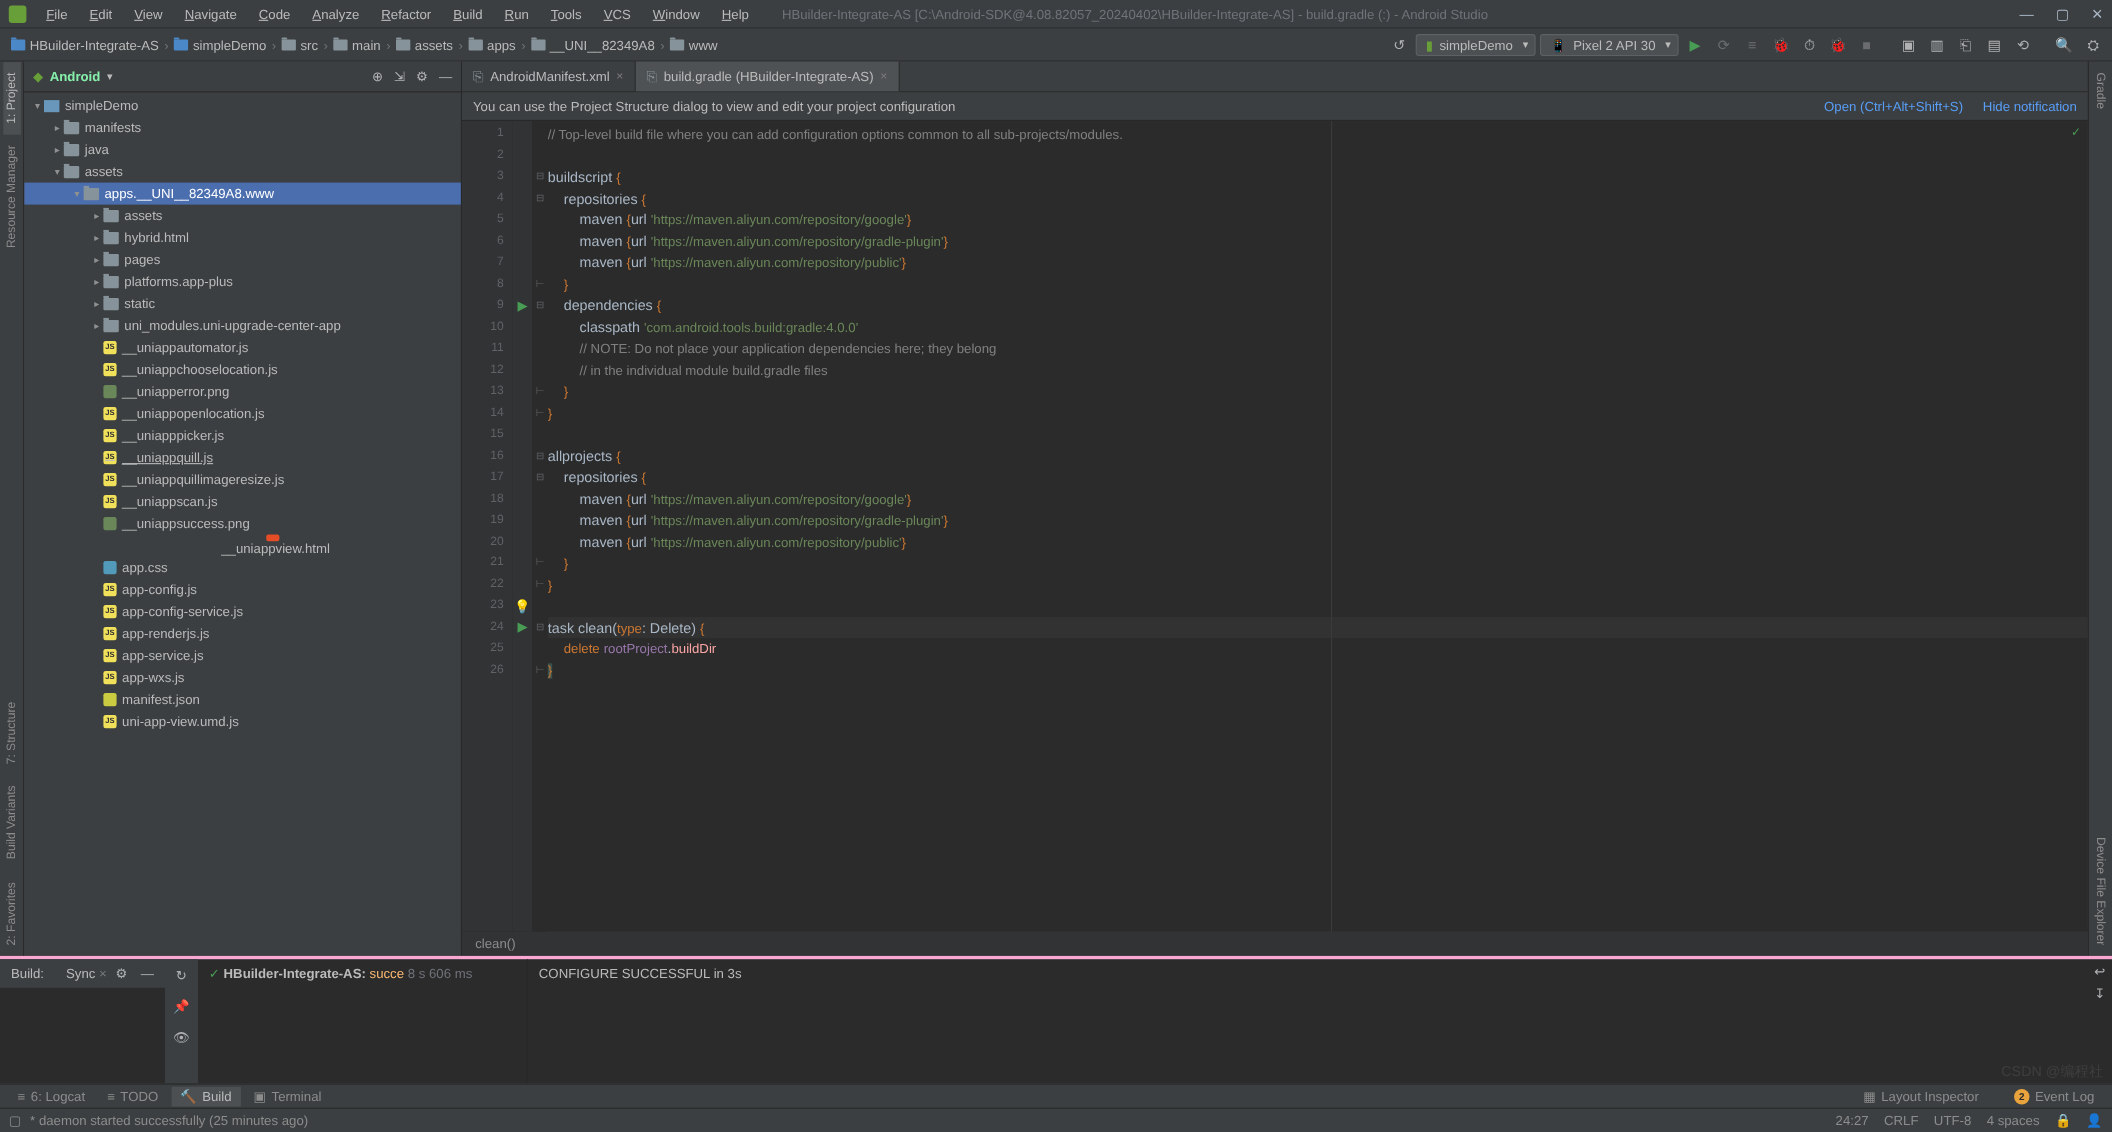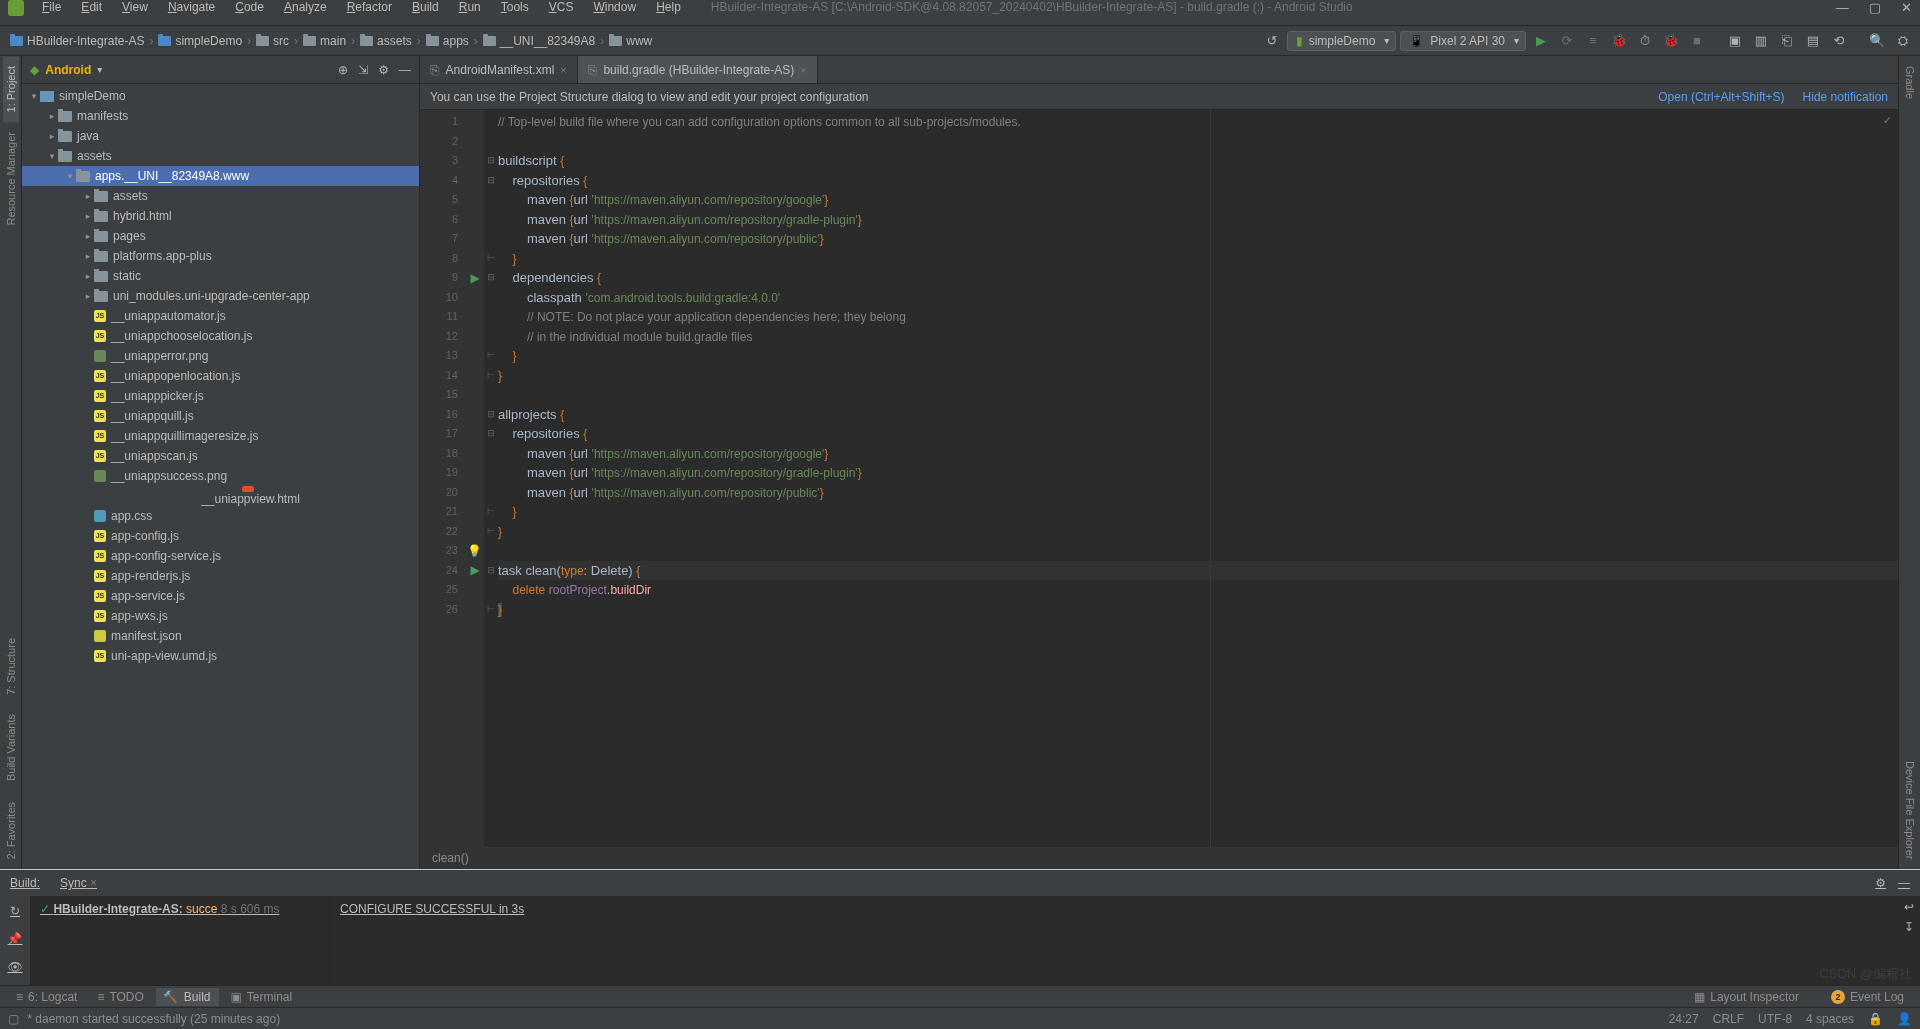--- a/index.html
+++ b/index.html
@@ -1,17 +1,17 @@
 <!DOCTYPE html>
 <html><head>
 <meta charset="utf-8">
 <style>
 * { margin: 0; padding: 0; box-sizing: border-box; font-family: "Segoe UI", Arial, sans-serif; font-size: 12px; }
 body { background: #3c3f41; color: #bbbbbb; width: 1920px; height: 1029px; overflow: hidden; display: flex; flex-direction: column; }
-.titlebar { height: 26px; background: #3c3f41; display: flex; align-items: flex-start; padding: 0 8px; border-bottom: 1px solid #282828; }
+.titlebar { height: 26px; background: #3c3f41; display: flex; align-items: center; padding: 0 8px; border-bottom: 1px solid #282828; }
 .app-icon { width: 16px; height: 16px; background: #689f38; border-radius: 3px; margin-right: 8px; }
 .menu-item { padding: 0 10px; color: #bbbbbb; cursor: pointer; }
 .menu-item u { text-decoration: underline; }
 .title-path { flex: 1; text-align: left; color: #6f737a; margin-left: 20px; white-space: nowrap; overflow: hidden; }
 .win-controls { display: flex; gap: 20px; margin-left: 20px; }
 .win-btn { color: #a9b7c6; cursor: pointer; font-size: 13px; }
 .navbar { height: 30px; background: #3c3f41; display: flex; align-items: center; padding: 0 6px; border-bottom: 1px solid #282828; }
 .crumb { display: flex; align-items: center; padding: 0 4px; color: #bbbbbb; gap: 4px; }
 .crumb-sep { color: #6f737a; margin: 0 1px; }
 .folder-ic { width: 13px; height: 10px; background: #87939a; display: inline-block; border-radius: 1px; position: relative; }
@@ -22,21 +22,21 @@
 .nav-combo::after { content: '▾'; position: absolute; right: 6px; color: #bbbbbb; font-size: 10px; }
 .nav-tool { width: 22px; height: 22px; display: flex; align-items: center; justify-content: center; color: #afb1b3; cursor: pointer; font-size: 13px; }
 .play-ic { color: #499c54; }
 .main-row { flex: 1; display: flex; min-height: 0; }
 .left-gutter { width: 22px; background: #3c3f41; border-right: 1px solid #282828; display: flex; flex-direction: column; align-items: center; }
 .gutter-label { writing-mode: vertical-rl; transform: rotate(180deg); color: #8c8c8c; padding: 10px 2px; font-size: 11px; cursor: pointer; display: flex; align-items: center; gap: 4px; }
 .gutter-label.active { background: #4c5052; color: #bbbbbb; }
 .right-gutter { width: 22px; background: #3c3f41; border-left: 1px solid #282828; display: flex; flex-direction: column; align-items: center; }
 .project-panel { width: 398px; background: #3c3f41; border-right: 1px solid #282828; display: flex; flex-direction: column; }
 .panel-head { height: 28px; background: #3c3f41; display: flex; align-items: center; padding: 0 8px; border-bottom: 1px solid #282828; }
-.panel-title { font-weight: bold; color: #eab308; }
+.panel-title { font-weight: bold; color: #86efac; }
 .panel-title-arrow { margin-left: 6px; color: #bbbbbb; font-size: 10px; }
 .panel-head-tools { margin-left: auto; display: flex; gap: 10px; color: #afb1b3; }
 .panel-head-tool { cursor: pointer; }
 .tree { flex: 1; overflow: auto; padding-top: 2px; }
 .tree-row { display: flex; align-items: center; height: 20px; padding-left: 6px; white-space: nowrap; cursor: pointer; color: #bbbbbb; }
 .tree-row.selected { background: #4b6eaf; color: #ffffff; }
 .tree-arrow { width: 12px; color: #919191; font-size: 9px; text-align: center; }
 .tree-ic { width: 14px; height: 11px; margin-right: 5px; display: inline-block; }
 .tree-ic.fold { background: #87939a; border-radius: 1px; position: relative; }
 .tree-ic.fold::before { content: ''; position: absolute; top: -2px; left: 0; width: 5px; height: 2px; background: inherit; }
@@ -70,21 +70,21 @@
 .line.current { background: #323232; }
 .vline { position: absolute; top: 0; bottom: 0; width: 1px; background: #3a3a3a; }
 .c-comment { color: #808080; }
 .c-key { color: #cc7832; }
 .c-str { color: #6a8759; }
 .c-ident { color: #9876aa; }
 .c-type { color: #cc7832; }
 .c-warn { color: #fca5a5; }
 .breadcrumb-foot { height: 22px; background: #313335; display: flex; align-items: center; padding-left: 12px; color: #8c8c8c; font-family: Consolas, monospace; }
 .editor-status-mark { position: absolute; top: 4px; right: 6px; color: #499c54; font-size: 11px; }
-.build-panel { height: 116px; background: #2b2b2b; border-top: 1px solid #f9a8d4; display: flex; flex-direction: column; text-decoration: underline; }
+.build-panel { height: 116px; background: #2b2b2b; border-top: 3px solid #f9a8d4; display: flex; flex-direction: row; }
 .build-head { height: 26px; background: #3c3f41; display: flex; align-items: center; padding: 0 10px; }
 .build-head-tool { margin-left: auto; color: #afb1b3; display: flex; gap: 12px; }
 .build-body { flex: 1; display: flex; }
 .build-side { width: 30px; background: #3c3f41; display: flex; flex-direction: column; align-items: center; gap: 14px; padding-top: 8px; color: #afb1b3; }
 .build-tree { width: 300px; border-right: 1px solid #282828; padding: 6px 10px; }
 .build-out { flex: 1; padding: 6px 10px; font-family: Consolas, monospace; color: #bbbbbb; position: relative; }
 .build-out-tools { position: absolute; right: 6px; top: 4px; display: flex; flex-direction: column; gap: 6px; color: #afb1b3; }
 .check { color: #499c54; }
 .status-tabs { height: 22px; background: #3c3f41; border-top: 1px solid #282828; display: flex; align-items: center; padding: 0 8px; gap: 4px; }
 .st-tab { padding: 2px 8px; color: #8c8c8c; display: flex; align-items: center; gap: 5px; cursor: pointer; }
@@ -267,21 +267,21 @@
         <div class="tree-row" style="padding-left: 60px;">
           <span class="tree-arrow"></span>
           <span class="tree-ic js"></span>
           <span>__uniappopenlocation.js</span>
         </div>
         <div class="tree-row" style="padding-left: 60px;">
           <span class="tree-arrow"></span>
           <span class="tree-ic js"></span>
           <span>__uniapppicker.js</span>
         </div>
-        <div class="tree-row" style="padding-left: 60px;">
+        <div class="tree-row" style="padding-left: 60px; text-decoration: underline;">
           <span class="tree-arrow"></span>
           <span class="tree-ic js"></span>
           <span>__uniappquill.js</span>
         </div>
         <div class="tree-row" style="padding-left: 60px;">
           <span class="tree-arrow"></span>
           <span class="tree-ic js"></span>
           <span>__uniappquillimageresize.js</span>
         </div>
         <div class="tree-row" style="padding-left: 60px;">

